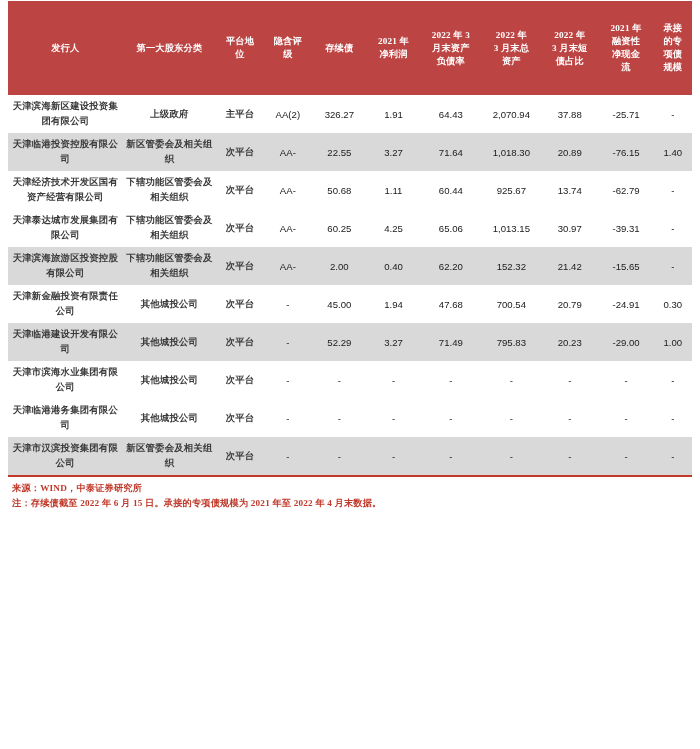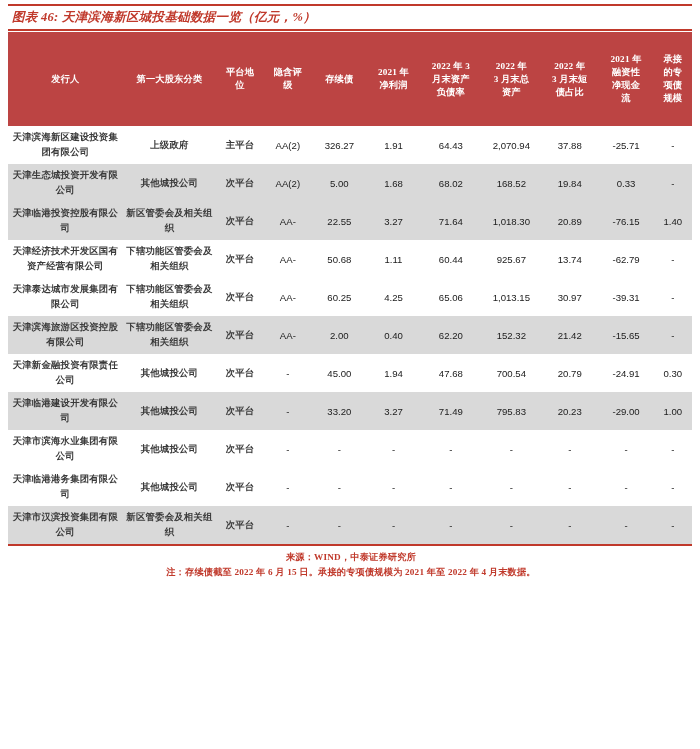--- a/index.html
+++ b/index.html
@@ -116,34 +116,28 @@
     margin-top: 0px;
   }
   .footnotes {
     padding: 4px 2px 0 4px;
     font-family: "Liberation Serif", "DejaVu Serif", serif;
     font-weight: bold;
     font-size: 9.2px;
     line-height: 15px;
     color: #C0392B;
     letter-spacing: 0.2px;
-    text-align: center;
   }
   .footnotes div { white-space: nowrap; }
 </style>
 </head>
 <body>
 
 <div class="page">
 
-  <div class="title-block">
-    <div class="rule-top"></div>
-    <div class="fig-title">图表 46: 天津滨海新区城投基础数据一览（亿元，%）</div>
-    <div class="rule-bottom"></div>
-  </div>
 
   <table class="data">
     <colgroup>
       <col class="c-issuer">
         <col class="c-holder">
         <col class="c-status">
         <col class="c-rating">
       <col class="c-bond">
         <col class="c-profit">
         <col class="c-debtratio">
@@ -212,33 +206,20 @@
           <td class="num">AA(2)</td>
           <td class="num">326.27</td>
           <td class="num">1.91</td>
           <td class="num">64.43</td>
           <td class="num">2,070.94</td>
           <td class="num">37.88</td>
           <td class="num">-25.71</td>
           <td class="num">-</td>
         </tr>
         <tr class="shade">
-          <td class="cn">天津生态城投资开发有限公司</td>
-          <td class="cn">其他城投公司</td>
-          <td class="cn">次平台</td>
-          <td class="num">AA(2)</td>
-          <td class="num">5.00</td>
-          <td class="num">1.68</td>
-          <td class="num">68.02</td>
-          <td class="num">168.52</td>
-          <td class="num">19.84</td>
-          <td class="num">0.33</td>
-          <td class="num">-</td>
-        </tr>
-        <tr class="shade">
           <td class="cn">天津临港投资控股有限公司</td>
           <td class="cn">新区管委会及相关组织</td>
           <td class="cn">次平台</td>
           <td class="num">AA-</td>
           <td class="num">22.55</td>
           <td class="num">3.27</td>
           <td class="num">71.64</td>
           <td class="num">1,018.30</td>
           <td class="num">20.89</td>
           <td class="num">-76.15</td>
@@ -294,21 +275,21 @@
           <td class="num">700.54</td>
           <td class="num">20.79</td>
           <td class="num">-24.91</td>
           <td class="num">0.30</td>
         </tr>
         <tr class="shade">
           <td class="cn">天津临港建设开发有限公司</td>
           <td class="cn">其他城投公司</td>
           <td class="cn">次平台</td>
           <td class="num">-</td>
-          <td class="num">33.20</td>
+          <td class="num">52.29</td>
           <td class="num">3.27</td>
           <td class="num">71.49</td>
           <td class="num">795.83</td>
           <td class="num">20.23</td>
           <td class="num">-29.00</td>
           <td class="num">1.00</td>
         </tr>
         <tr class="plain">
           <td class="cn">天津市滨海水业集团有限公司</td>
           <td class="cn">其他城投公司</td>

